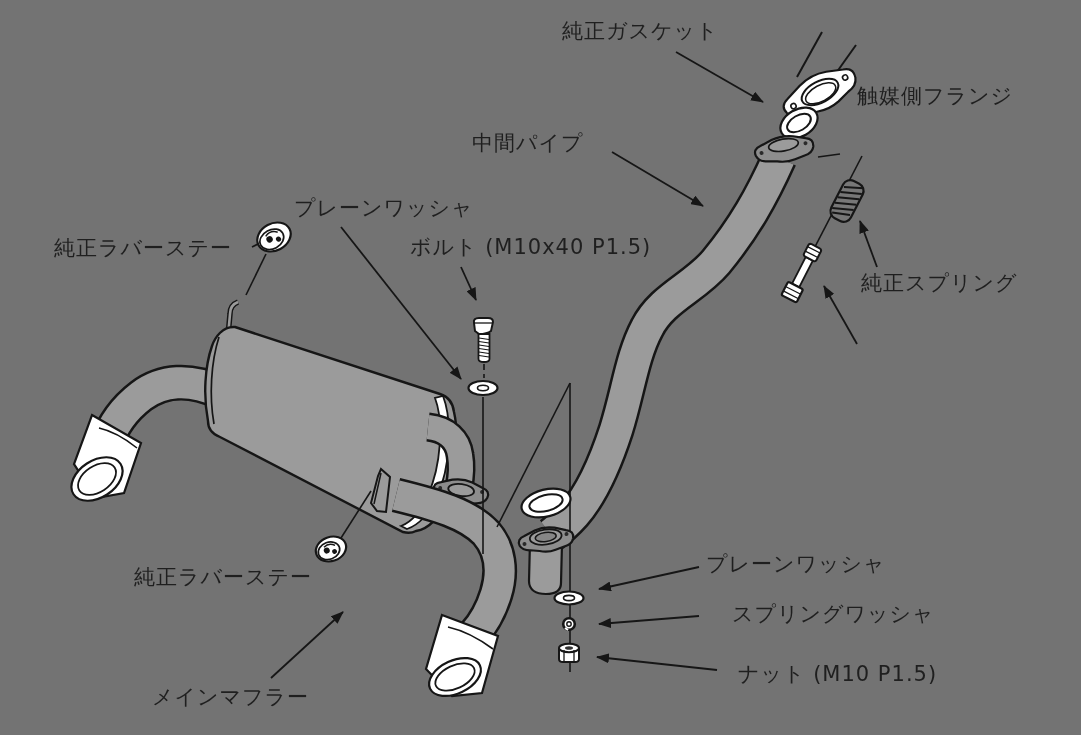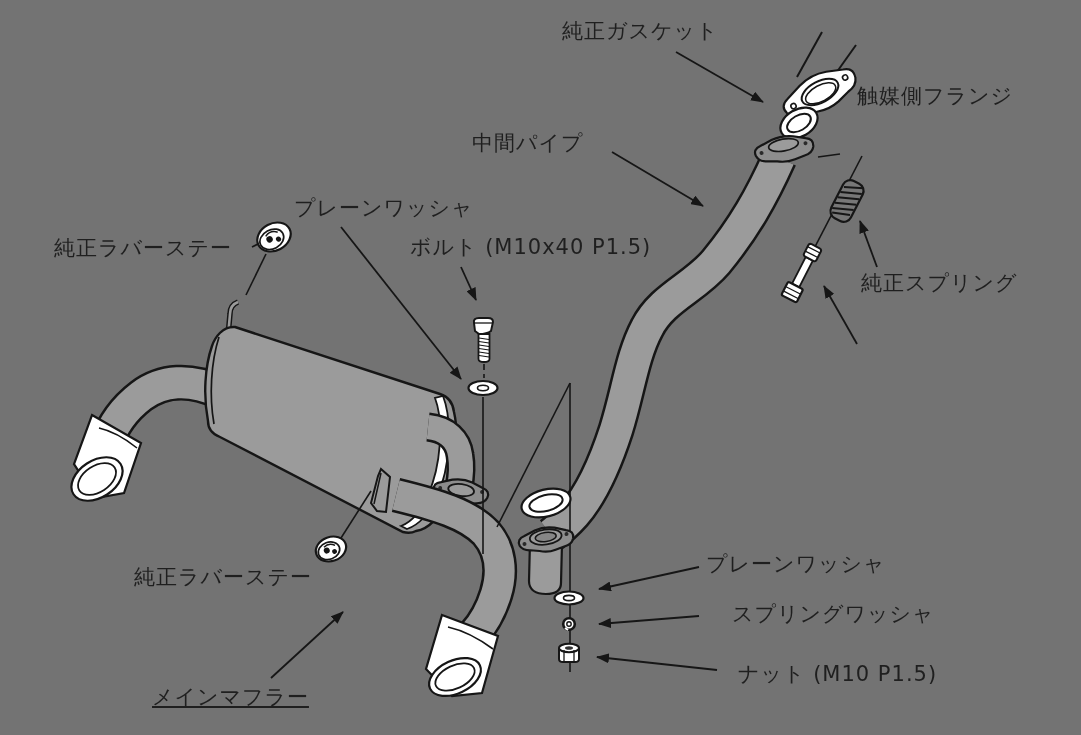--- a/index.html
+++ b/index.html
@@ -236,18 +236,18 @@
 </svg>
 
 <div class="label" style="left:562px;top:20px;">純正ガスケット</div>
 <div class="label" style="left:857px;top:85px;">触媒側フランジ</div>
 <div class="label" style="left:472px;top:132px;">中間パイプ</div>
 <div class="label" style="left:294px;top:197px;">プレーンワッシャ</div>
 <div class="label" style="left:410px;top:236px;">ボルト (M10x40 P1.5)</div>
 <div class="label" style="left:54px;top:237px;">純正ラバーステー</div>
 <div class="label" style="left:861px;top:272px;">純正スプリング</div>
 <div class="label" style="left:134px;top:566px;">純正ラバーステー</div>
-<div class="label" style="left:152px;top:686px;text-decoration:underline;">メインマフラー</div>
+<div class="label" style="left:152px;top:686px;">メインマフラー</div>
 <div class="label" style="left:706px;top:553px;">プレーンワッシャ</div>
 <div class="label" style="left:732px;top:603px;">スプリングワッシャ</div>
 <div class="label" style="left:724px;top:663px;margin-left:14px;">ナット (M10 P1.5)</div>
 
 </div>
 
 </body></html>

